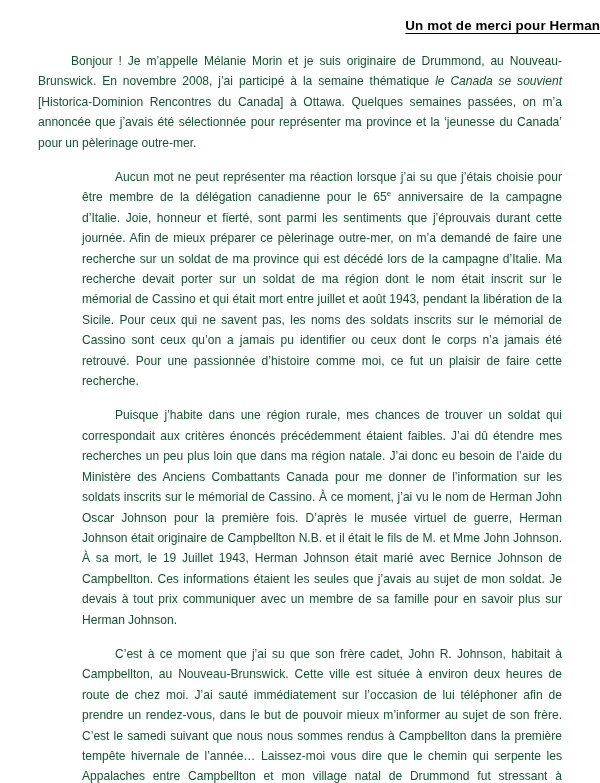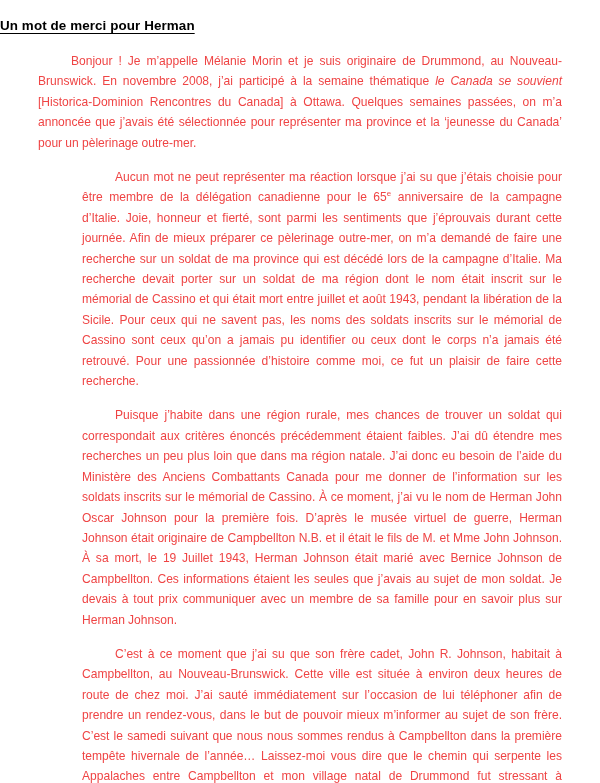--- a/index.html
+++ b/index.html
@@ -17,21 +17,21 @@
   }
   .page {
     width: 600px;
     height: 783px;
     box-sizing: border-box;
     padding: 0;
     position: relative;
     background: #ffffff;
   }
   .doc-title {
-    text-align: left;
+    text-align: right;
     font-size: 13.4px;
     font-weight: bold;
     text-decoration: underline;
     text-underline-offset: 3px;
     letter-spacing: 0.1px;
     margin: 0;
     padding-top: 18px;
     padding-bottom: 0;
     color: #000000;
   }
@@ -40,21 +40,21 @@
     padding-top: 18px;
   }
   p.para {
     margin: 0 0 0 0;
     padding: 0;
     font-size: 12.05px;
     line-height: 20.45px;
     text-align: justify;
     text-justify: inter-word;
     text-indent: 33px;
-    color: #ef4444;
+    color: #14532d;
     word-spacing: -0.1px;
   }
   p.para + p.para {
     margin-top: 13.5px;
     margin-left: 44px;
   }
   .it {
     font-style: italic;
   }
   sup.ord {

